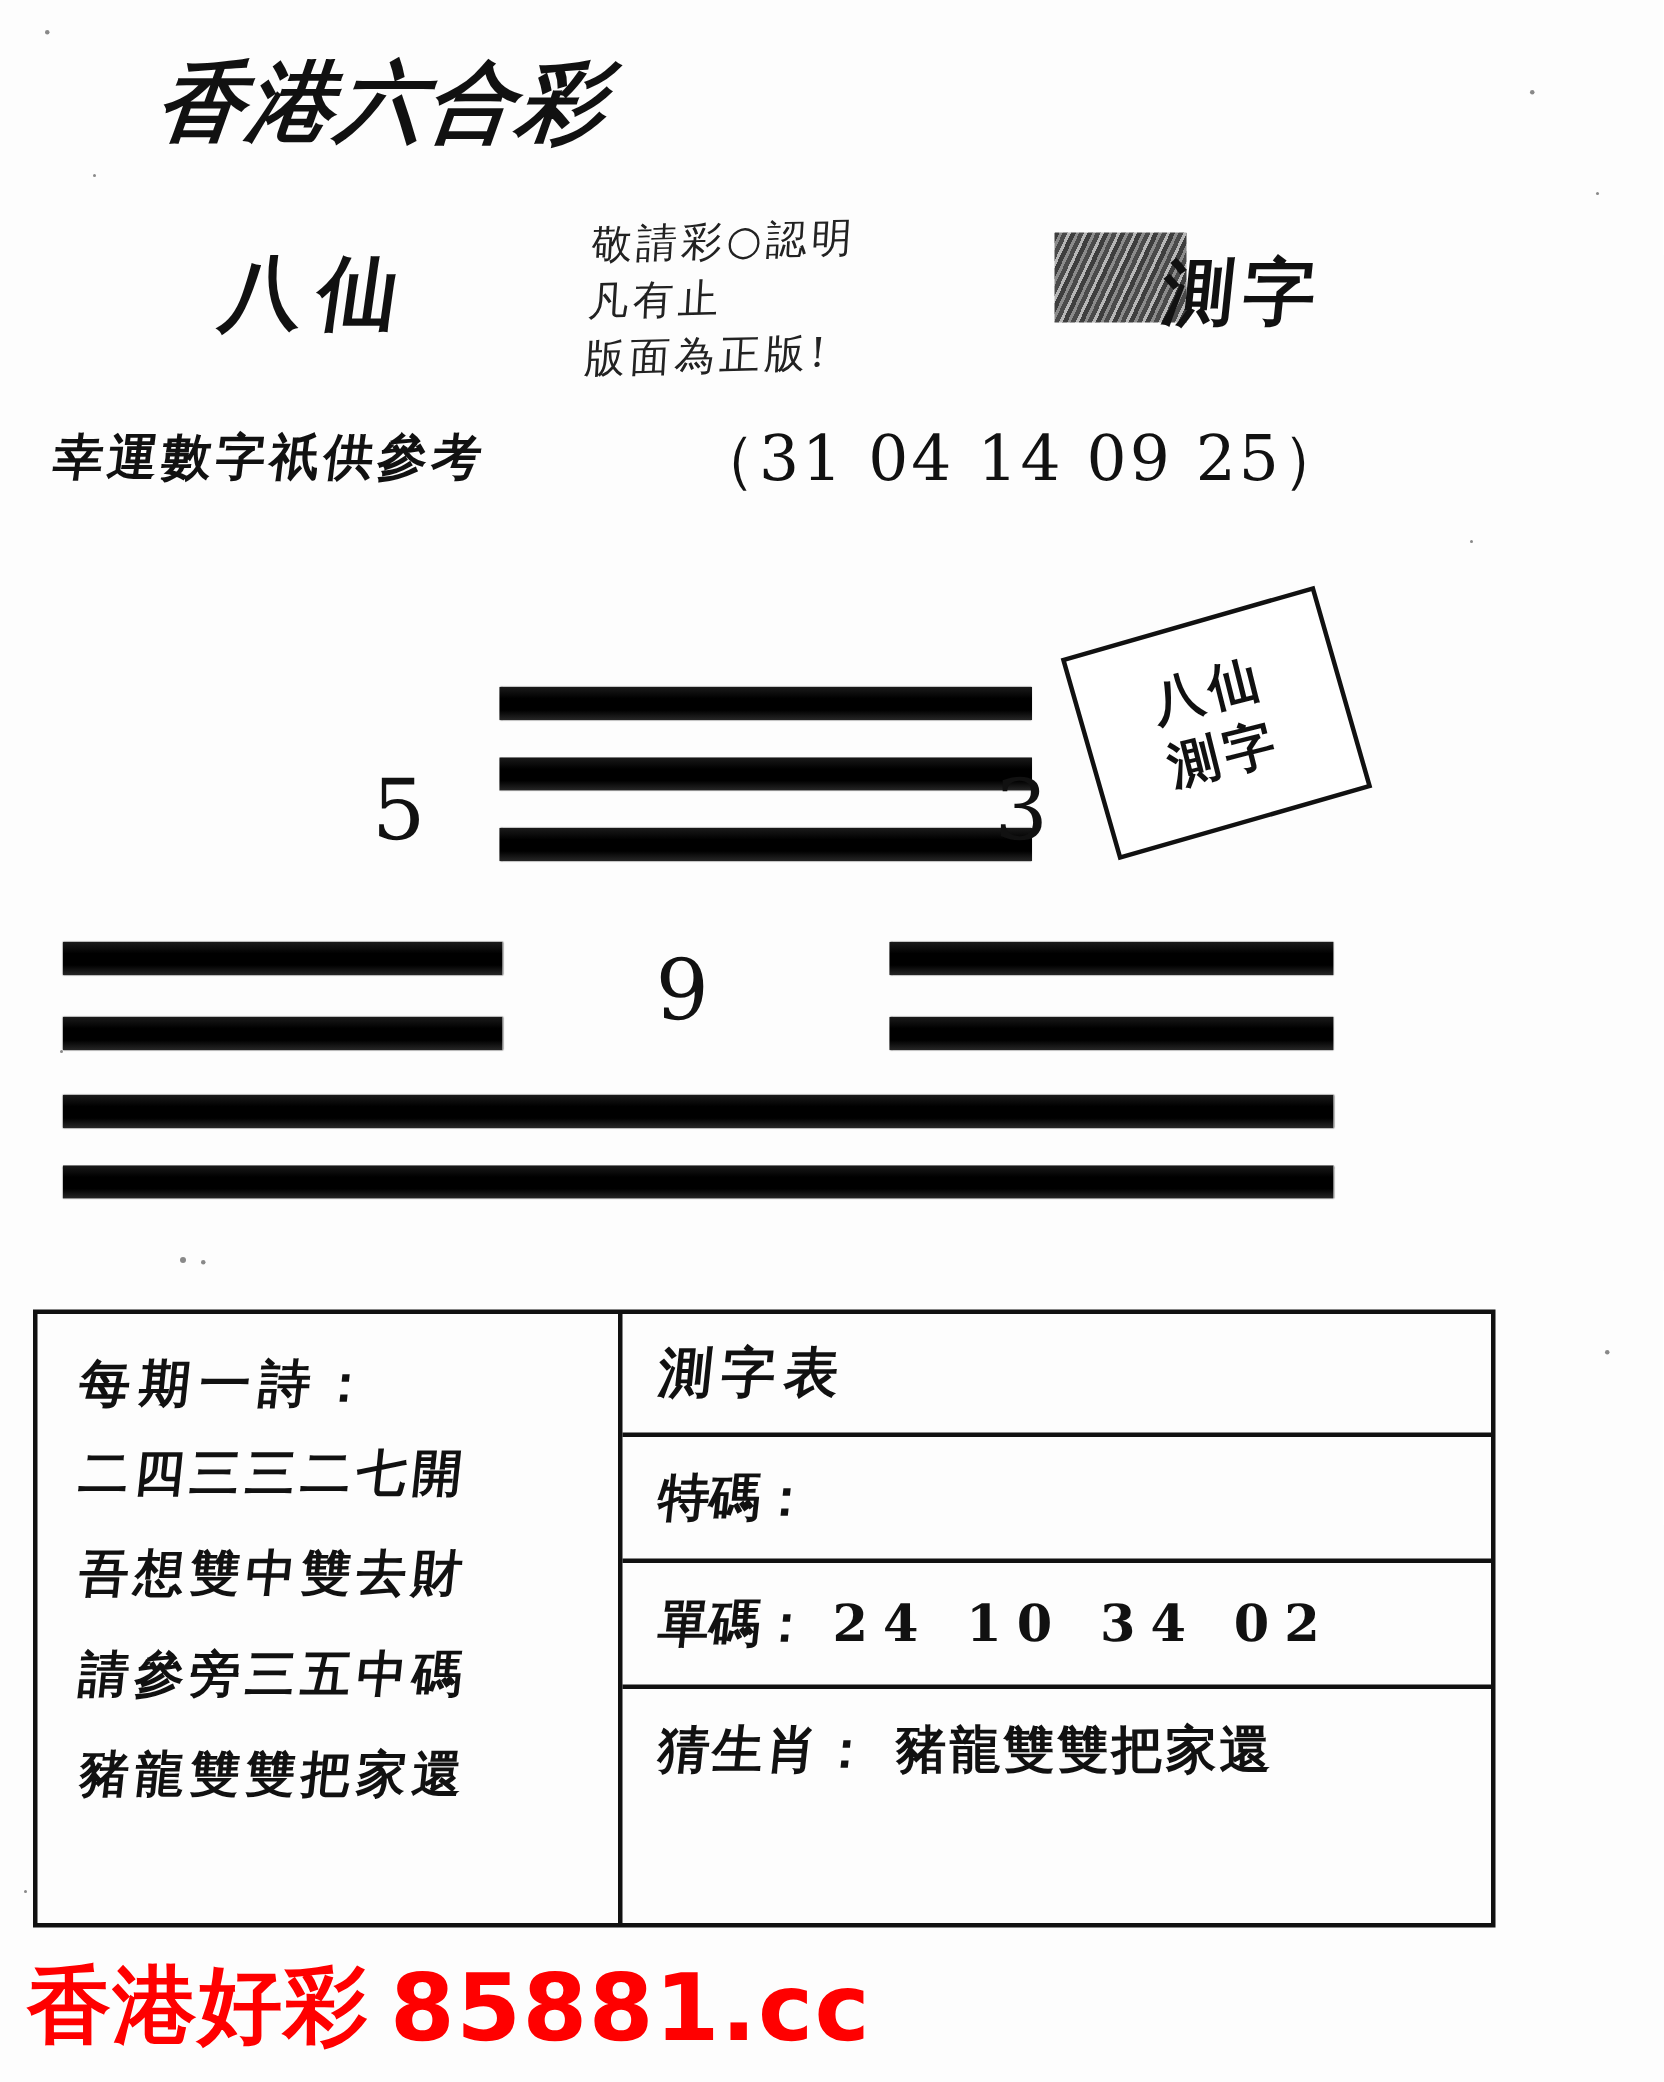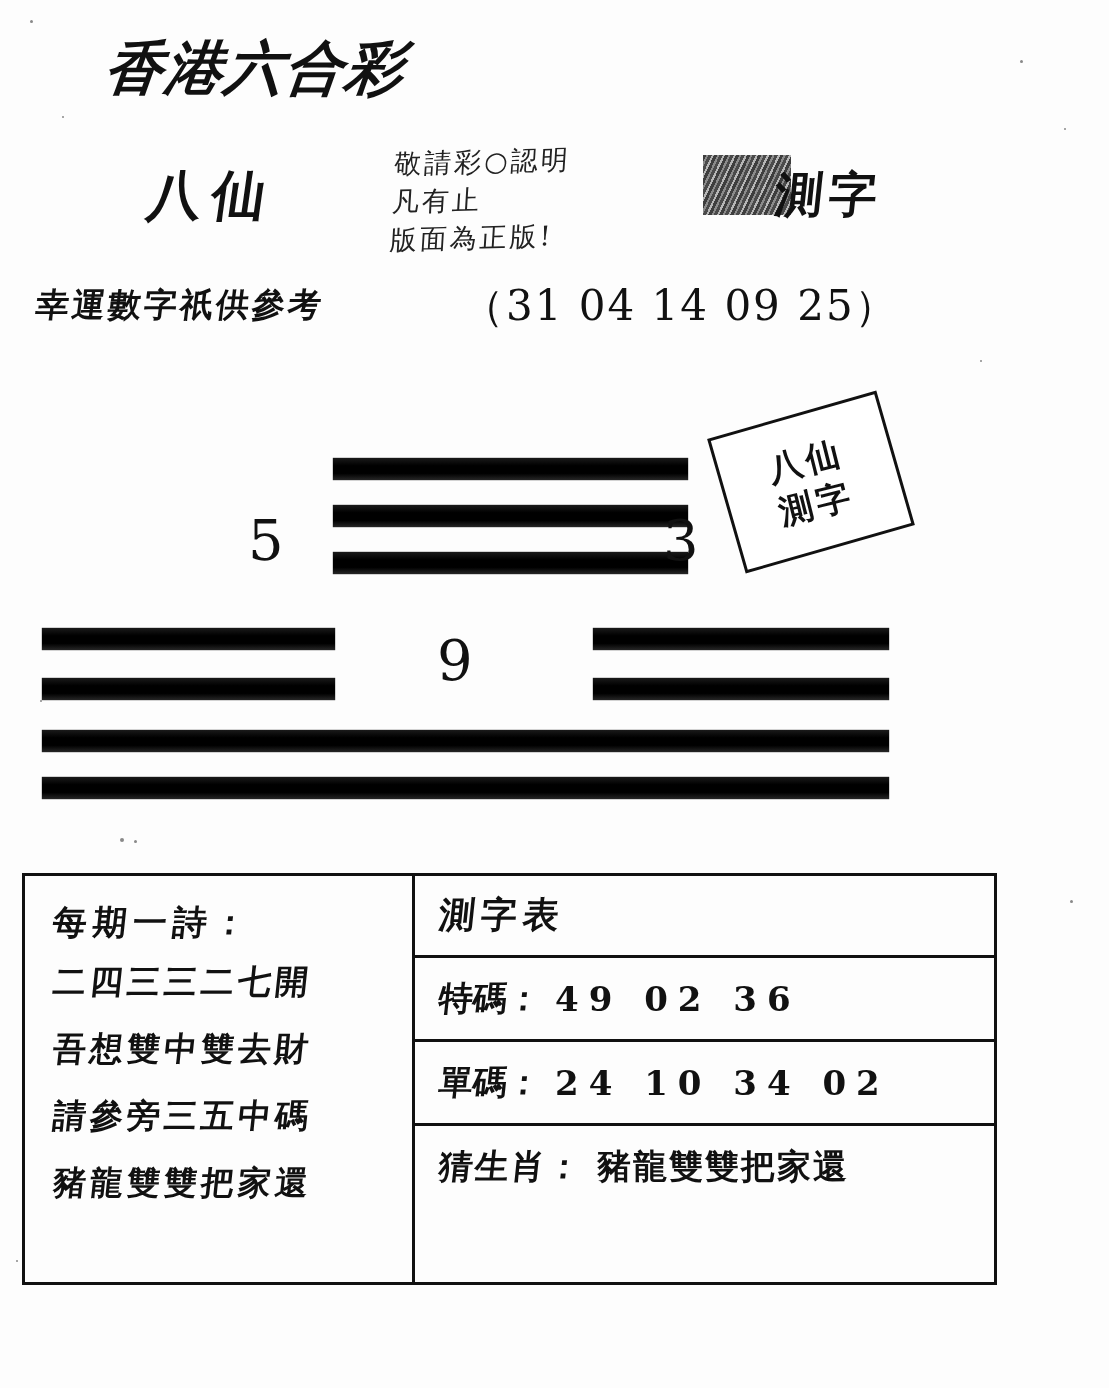--- a/index.html
+++ b/index.html
@@ -304,27 +304,30 @@
       <div class="poem-line">請參旁三五中碼</div>
       <div class="poem-line">豬龍雙雙把家還</div>
     </div>
 
     <div class="col-right">
       <div class="rrow h1">
         <span class="lbl">測字表</span>
       </div>
       <div class="rrow h2">
         <span class="lbl">特碼：</span>
-        <span class="vals">49  02  36</span>
       </div>
       <div class="rrow h3">
         <span class="lbl">單碼：</span>
         <span class="vals">24  10  34 02</span>
       </div>
       <div class="rrow h5">
         <span class="lbl">猜生肖：</span>
         <span class="vals" style="letter-spacing:2px;">豬龍雙雙把家還</span>
       </div>
     </div>
   </div>
 
+  <div class="footer">
+    <span class="fcn">香港好彩</span>
+    <span class="fnum">85881.cc</span>
+  </div>
 
 </div>
 
 </body></html>

